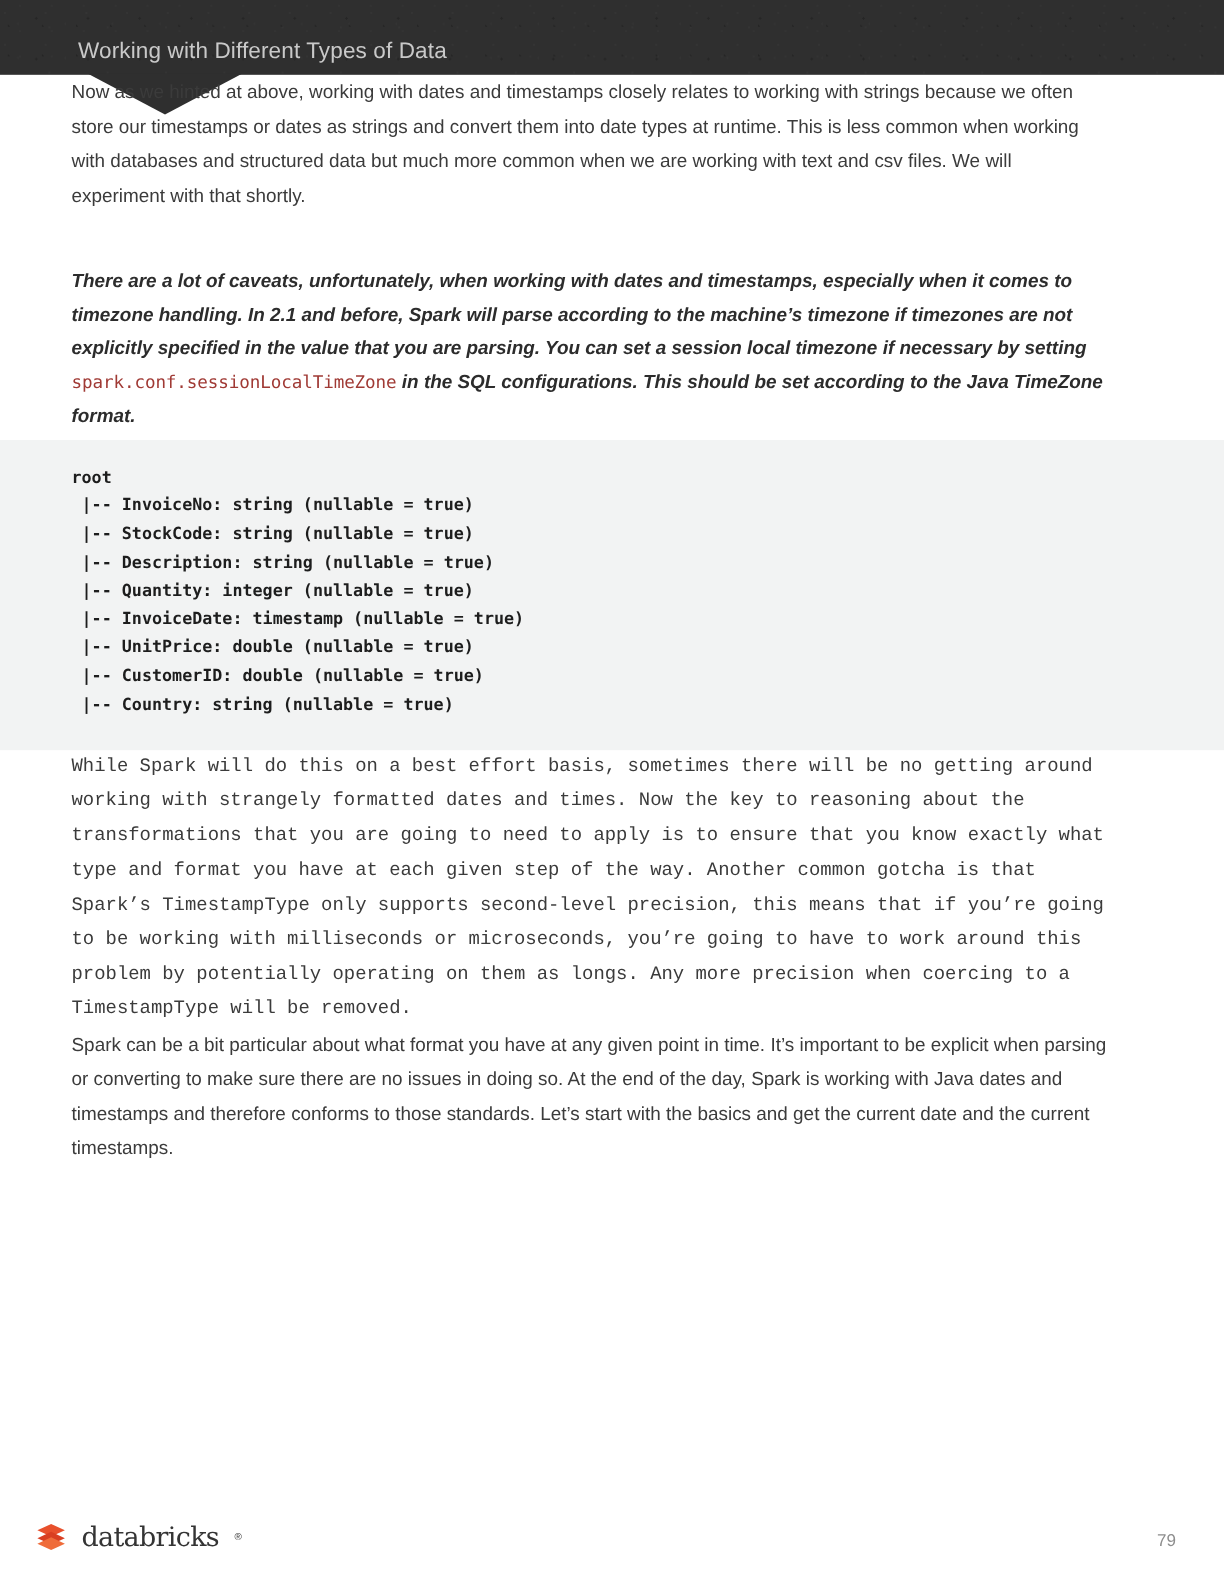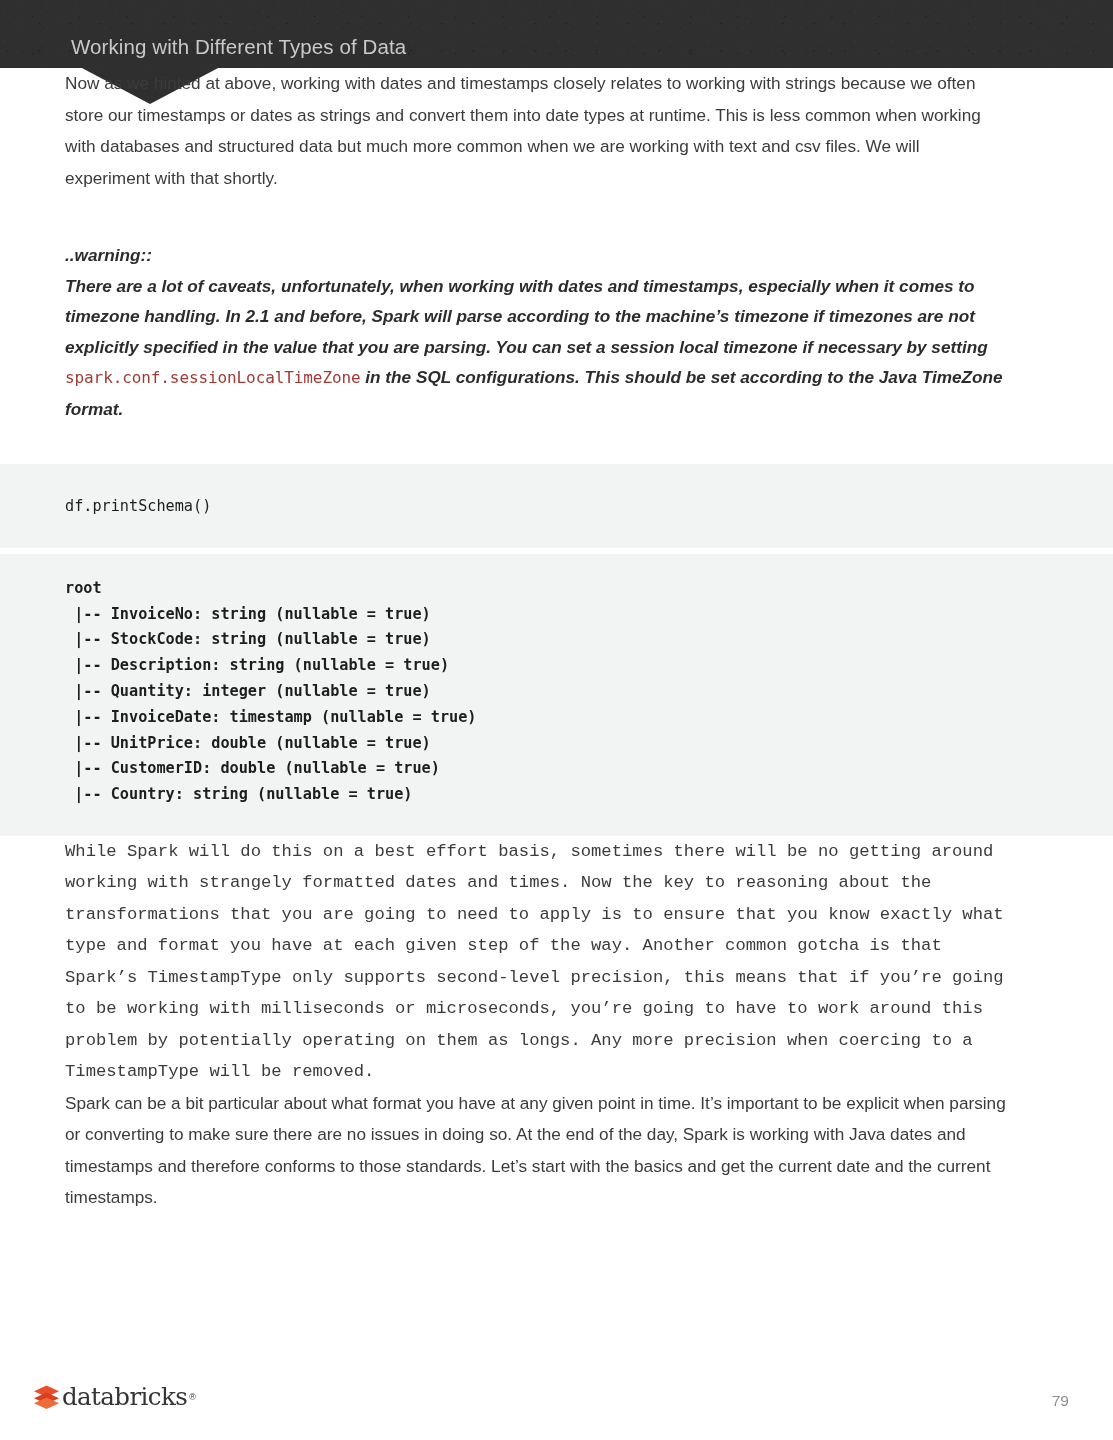--- a/index.html
+++ b/index.html
@@ -128,21 +128,21 @@
     top: 1378px;
     width: 1113px;
     height: 42px;
   }
   .logo {
     position: absolute;
     left: 33px;
     top: 6px;
     display: flex;
     align-items: center;
-    gap: 2px;
+    gap: 14px;
   }
   .logo-mark {
     width: 27px;
     height: 26px;
     position: relative;
     flex: 0 0 auto;
   }
   .logo-wordmark {
     font-family: "DejaVu Serif", "Liberation Serif", serif;
     font-size: 24.5px;
@@ -172,25 +172,23 @@
 <div class="header-band">
   <div class="header-title">Working with Different Types of Data</div>
 </div>
 <div class="header-notch"></div>
 
 <div class="content">
 
   <p class="body-text para-1">Now as we hinted at above, working with dates and timestamps closely relates to working with strings because we often store our timestamps or dates as strings and convert them into date types at runtime. This is less common when working with databases and structured data but much more common when we are working with text and csv files. We will experiment with that shortly.</p>
 
   <div class="warning-block">
-    <span class="warning-label">..warning::</span>
     <span class="warning-body"><span>There are a lot of caveats, unfortunately, when working with dates and timestamps, especially when it comes to timezone handling. In 2.1 and before, Spark will parse according to the machine’s timezone if timezones are not explicitly specified in the value that you are parsing. You can set a session local timezone if necessary by setting </span><span class="inline-code">spark.conf.sessionLocalTimeZone</span><span> in the SQL configurations. This should be set according to the Java TimeZone format.</span></span>
   </div>
 
-  <div class="code-block code-input">df.printSchema()</div>
 
   <div class="code-gap"></div>
 
   <div class="code-block code-output">root
  |-- InvoiceNo: string (nullable = true)
  |-- StockCode: string (nullable = true)
  |-- Description: string (nullable = true)
  |-- Quantity: integer (nullable = true)
  |-- InvoiceDate: timestamp (nullable = true)
  |-- UnitPrice: double (nullable = true)

